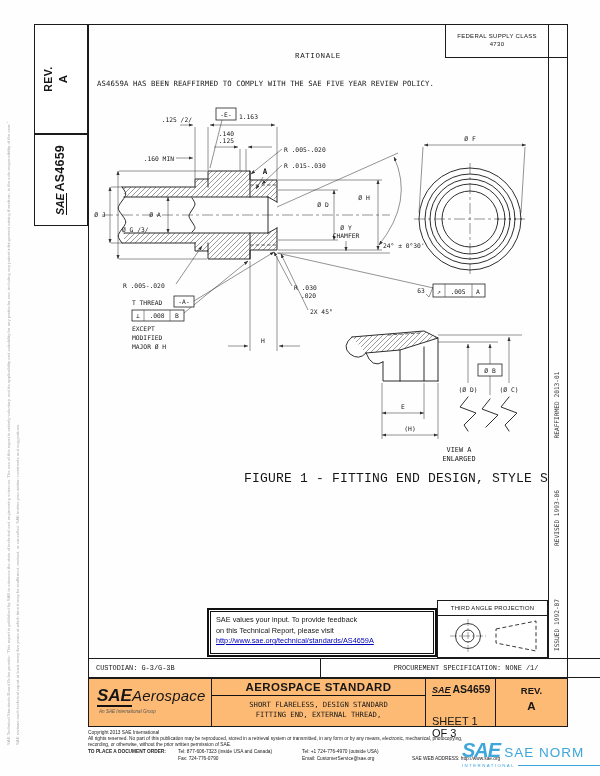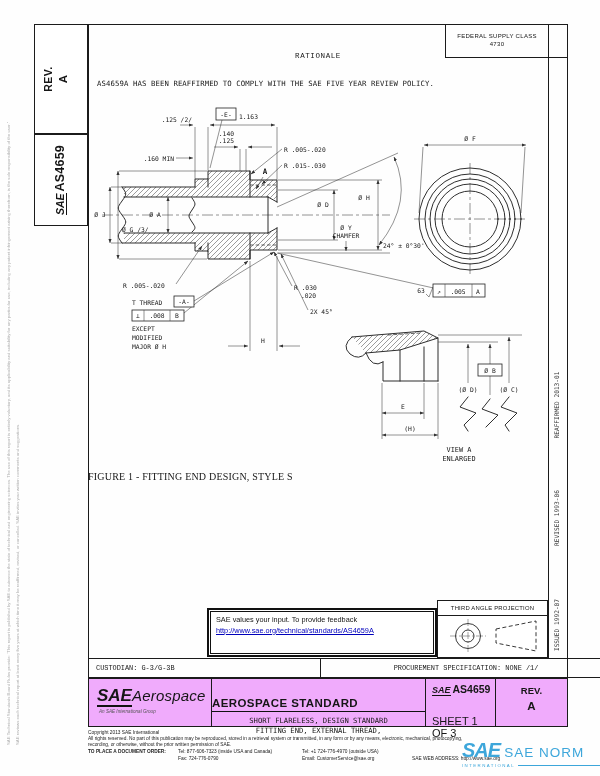--- a/index.html
+++ b/index.html
@@ -32,45 +32,45 @@
   .rat-body{position:absolute;left:97px;top:79px;font-family:"DejaVu Sans Mono",monospace;font-size:7.3px;letter-spacing:.1px}
   
   svg.drawing{position:absolute;left:88px;top:95px}
   svg.drawing text{font-family:"DejaVu Sans Mono","DejaVu Sans",monospace;font-size:6.3px;fill:#161616}
   svg.drawing text.big{font-size:7.5px;font-weight:bold}
   svg .o{stroke:#232323;stroke-width:.95;fill:none;stroke-linecap:square}
   svg .d{stroke:#3a3a3a;stroke-width:.55;fill:none}
   svg .cl{stroke:#3a3a3a;stroke-width:.55;fill:none;stroke-dasharray:11 3 3 3}
   svg .dash{stroke:#232323;stroke-width:.7;fill:none;stroke-dasharray:3.5 2.2}
   svg .box{fill:#fff;stroke:#232323;stroke-width:.8}
-  .figcap{position:absolute;left:88px;top:471px;width:460px;text-align:left;font-family:Liberation Serif, serif;font-size:10px;letter-spacing:.2px}
+  .figcap{position:absolute;left:88px;top:471px;width:460px;text-align:right;font-family:Liberation Mono, monospace;font-size:13px;letter-spacing:.2px}
   
   .feedback{position:absolute;left:207px;top:608px;width:230px;height:49px;border:2px solid #111;background:#fff;padding:1px}
   .fb-in{border:1px solid #111;width:100%;height:100%;padding:3px 5px;font-size:7.3px;font-weight:normal;line-height:10.5px}
   .fb-link{color:#0000bb;text-decoration:underline;cursor:pointer}
   
   .proj{position:absolute;left:437px;top:600px;width:111px;height:58px;border:1px solid #1b1b1b;background:#fff}
   .proj-title{border-bottom:1px solid #1b1b1b;text-align:center;font-size:5.9px;line-height:15px;height:15px;letter-spacing:.2px}
   
   .dstamp{position:absolute;font-family:"DejaVu Sans Mono",monospace;font-size:6.2px;color:#333;text-align:center;height:8px;line-height:8px;transform:rotate(-90deg)}
   .d-reaff{width:74px;left:520px;top:401px}
   .d-rev{width:62px;left:526px;top:514px}
   .d-iss{width:58px;left:528px;top:621px}
   
   .inforow{position:absolute;left:88px;top:658px;width:524px;height:20px;border:1px solid #1b1b1b;display:flex;font-family:Liberation Mono, monospace;font-size:6.9px}
   .inforow .c1{width:232px;border-right:1px solid #1b1b1b;padding-left:7px;line-height:18px}
   .inforow .c2{flex:1;text-align:center;line-height:18px}
   
-  .tblock{position:absolute;left:88px;top:678px;width:480px;height:49px;border:1.3px solid #1b1b1b;display:flex;background:#f0abfc}
+  .tblock{position:absolute;left:88px;top:678px;width:480px;height:49px;border:1.3px solid #1b1b1b;display:flex;background:#fdba74}
   .tb1{width:123px;border-right:1px solid #1b1b1b;padding:7px 0 0 8px}
   .tb1 .lg-sae{font-weight:bold;font-style:italic;font-size:17px;border-bottom:2px solid #111}
   .tb1 .lg-aero{font-style:italic;font-size:15px;letter-spacing:.2px}
   .tb1 .lg-tag{font-style:italic;font-size:4.6px;color:#555;margin-top:3px;margin-left:2px}
   .tb2{width:214px;border-right:1px solid #1b1b1b;display:flex;flex-direction:column}
-  .tb2 .doctype{border-bottom:1.2px solid #111;font-weight:bold;font-size:11.5px;text-align:left;letter-spacing:.4px;padding:18px 0 2px}
+  .tb2 .doctype{border-bottom:1.2px solid #111;font-weight:bold;font-size:11.5px;text-align:center;letter-spacing:.4px;padding:2px 0 2px}
   .tb2 .ttl{font-family:"DejaVu Sans Mono",monospace;font-size:7.2px;text-align:center;line-height:9.5px;margin-top:4px}
   .tb3{width:70px;border-right:1px solid #1b1b1b;padding:0 0 0 6px}
   .tb3 .num-sae{font-weight:bold;font-style:italic;font-size:9px;border-bottom:1.4px solid #111;margin-right:2px}
   .tb3 .num{font-weight:bold;font-size:10.5px}
   .tb3 .sheet{font-size:11px;margin-top:18px}
   .tb4{flex:1;text-align:center}
   .tb4 .rl{font-weight:bold;font-size:9.5px;margin-top:6px}
   .tb4 .rv{font-weight:bold;font-size:11.5px;margin-top:4px}
   
   .ft{position:absolute;font-size:4.8px;color:#222;white-space:nowrap}
@@ -265,20 +265,21 @@
     <text x="322" y="336" text-anchor="middle">(H)</text>
     <text x="371" y="357" text-anchor="middle" style="font-size:6.9px">VIEW A</text>
     <text x="371" y="366" text-anchor="middle" style="font-size:6.9px">ENLARGED</text>
   </svg>
 
   <div class="figcap">FIGURE 1 - FITTING END DESIGN, STYLE S</div>
 
   <div class="feedback">
     <div class="fb-in">
       <div>SAE values your input. To provide feedback</div>
+      <div>on this Technical Report, please visit</div>
       <a class="fb-link">http://www.sae.org/technical/standards/AS4659A</a>
     </div>
   </div>
 
   <div class="proj">
     <div class="proj-title">THIRD ANGLE PROJECTION</div>
     <svg width="109" height="41" viewBox="0 0 109 41">
       <circle cx="30" cy="20" r="6" fill="none" stroke="#222" stroke-width=".9"></circle>
       <circle cx="30" cy="20" r="12.5" fill="none" stroke="#222" stroke-width=".9"></circle>
       <path d="M12,20 H48 M30,3 V37" stroke="#444" stroke-width=".5" stroke-dasharray="7 2 2 2" fill="none"></path>

